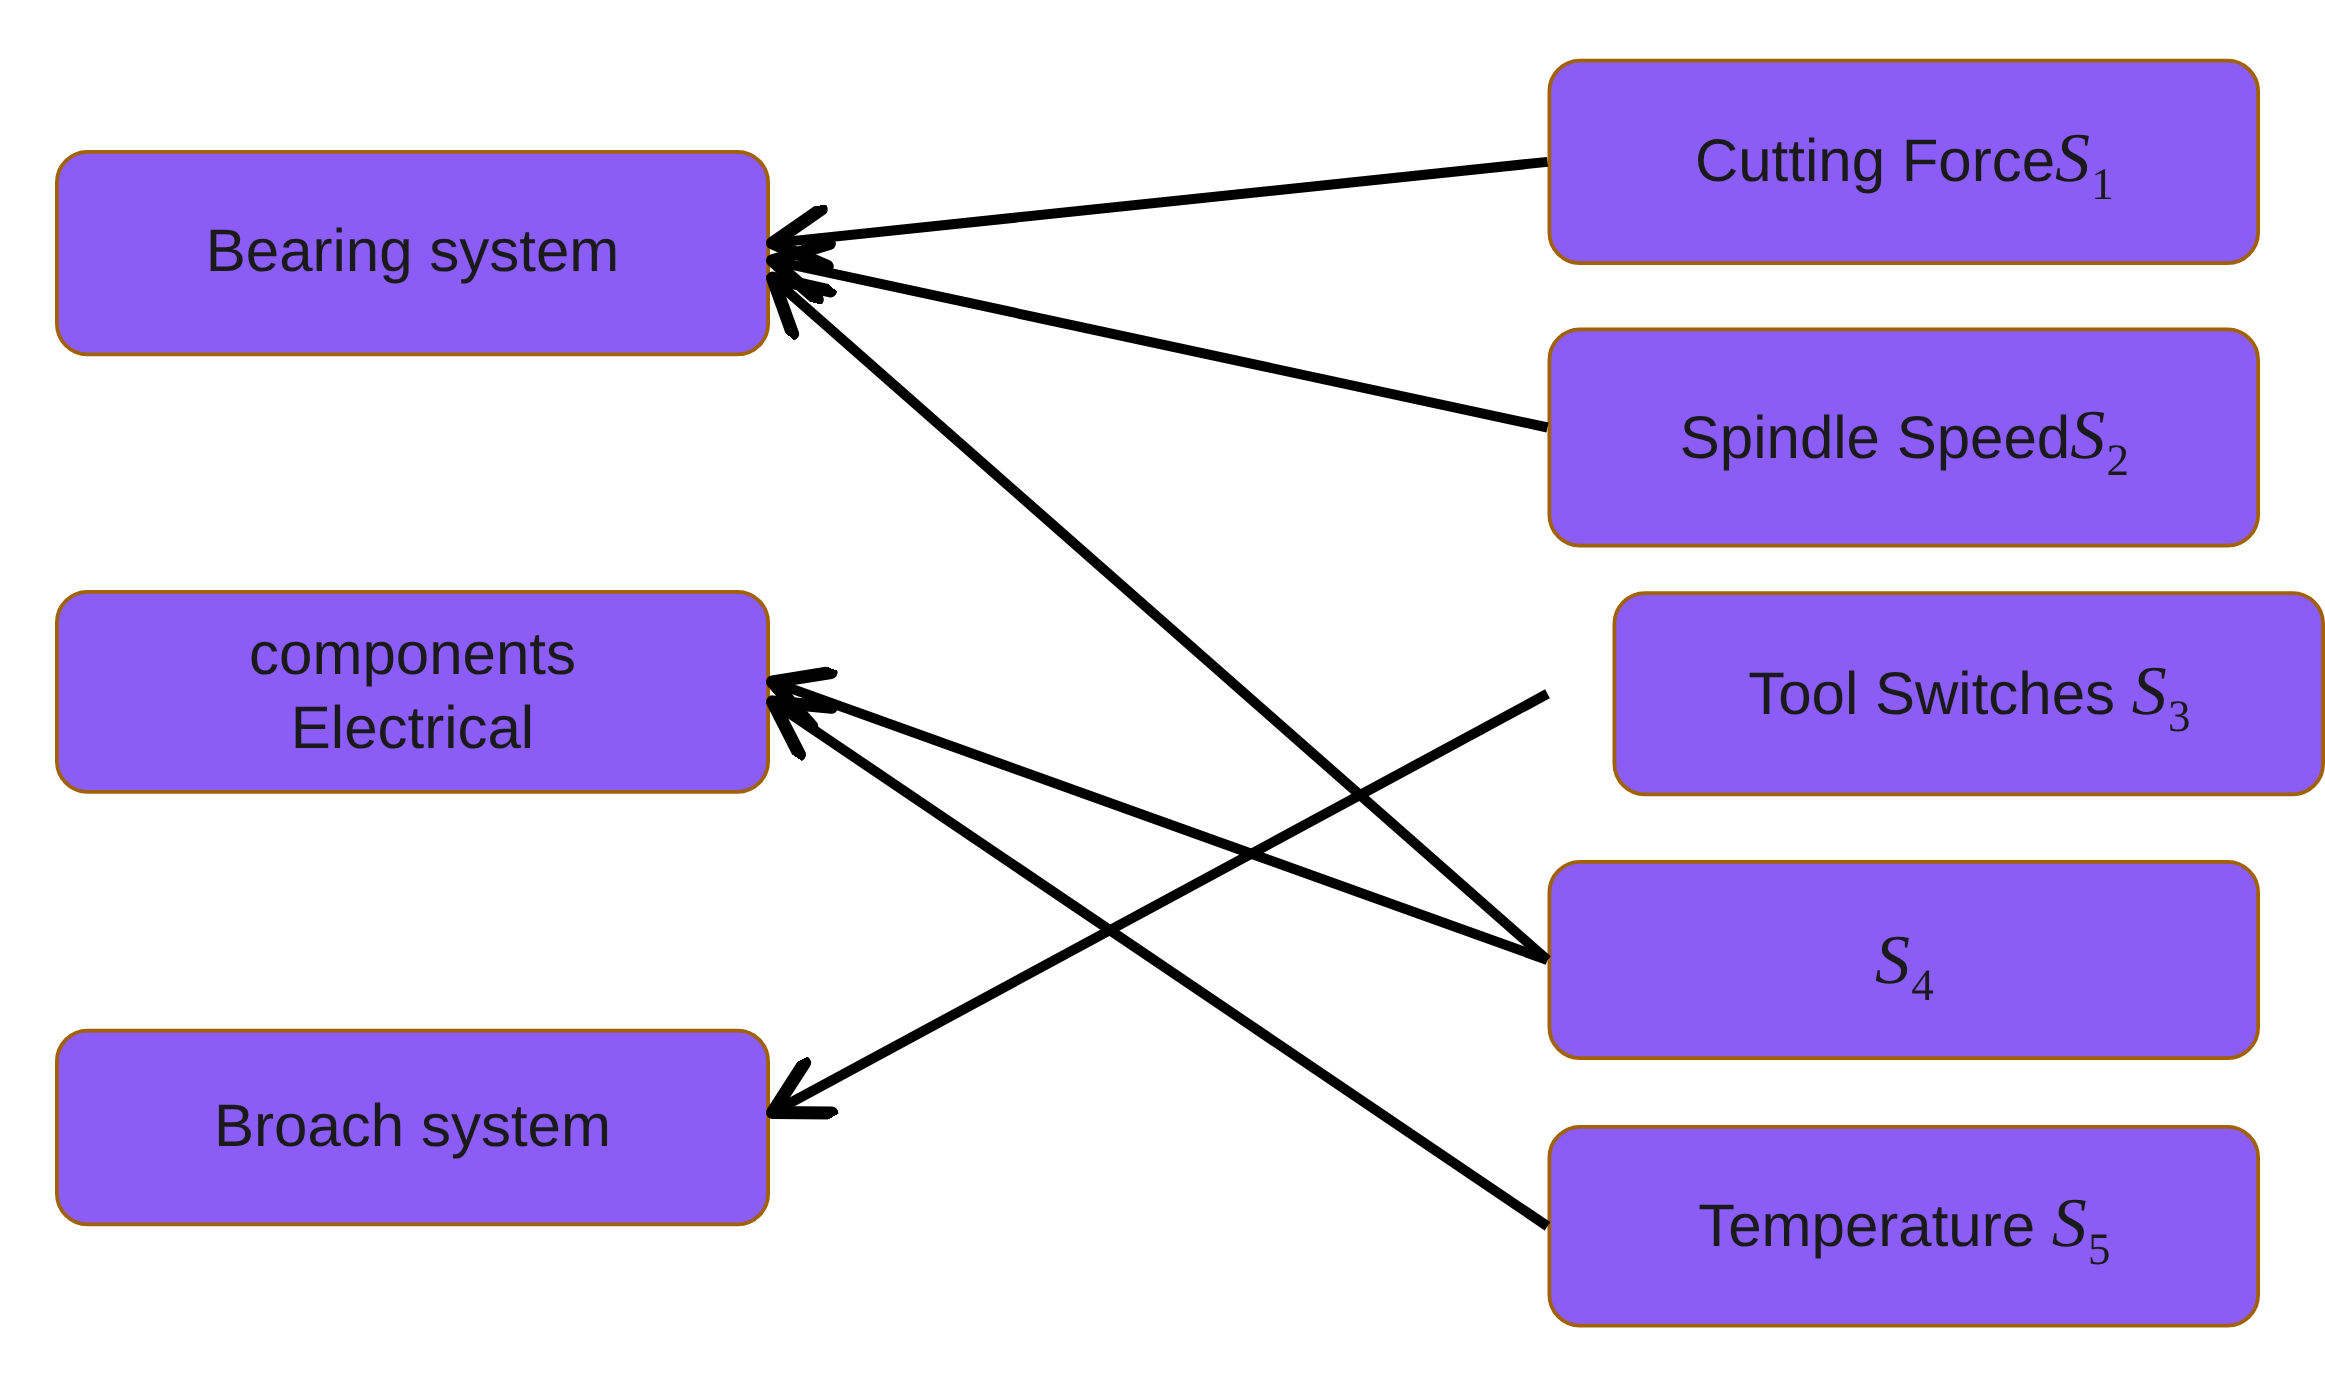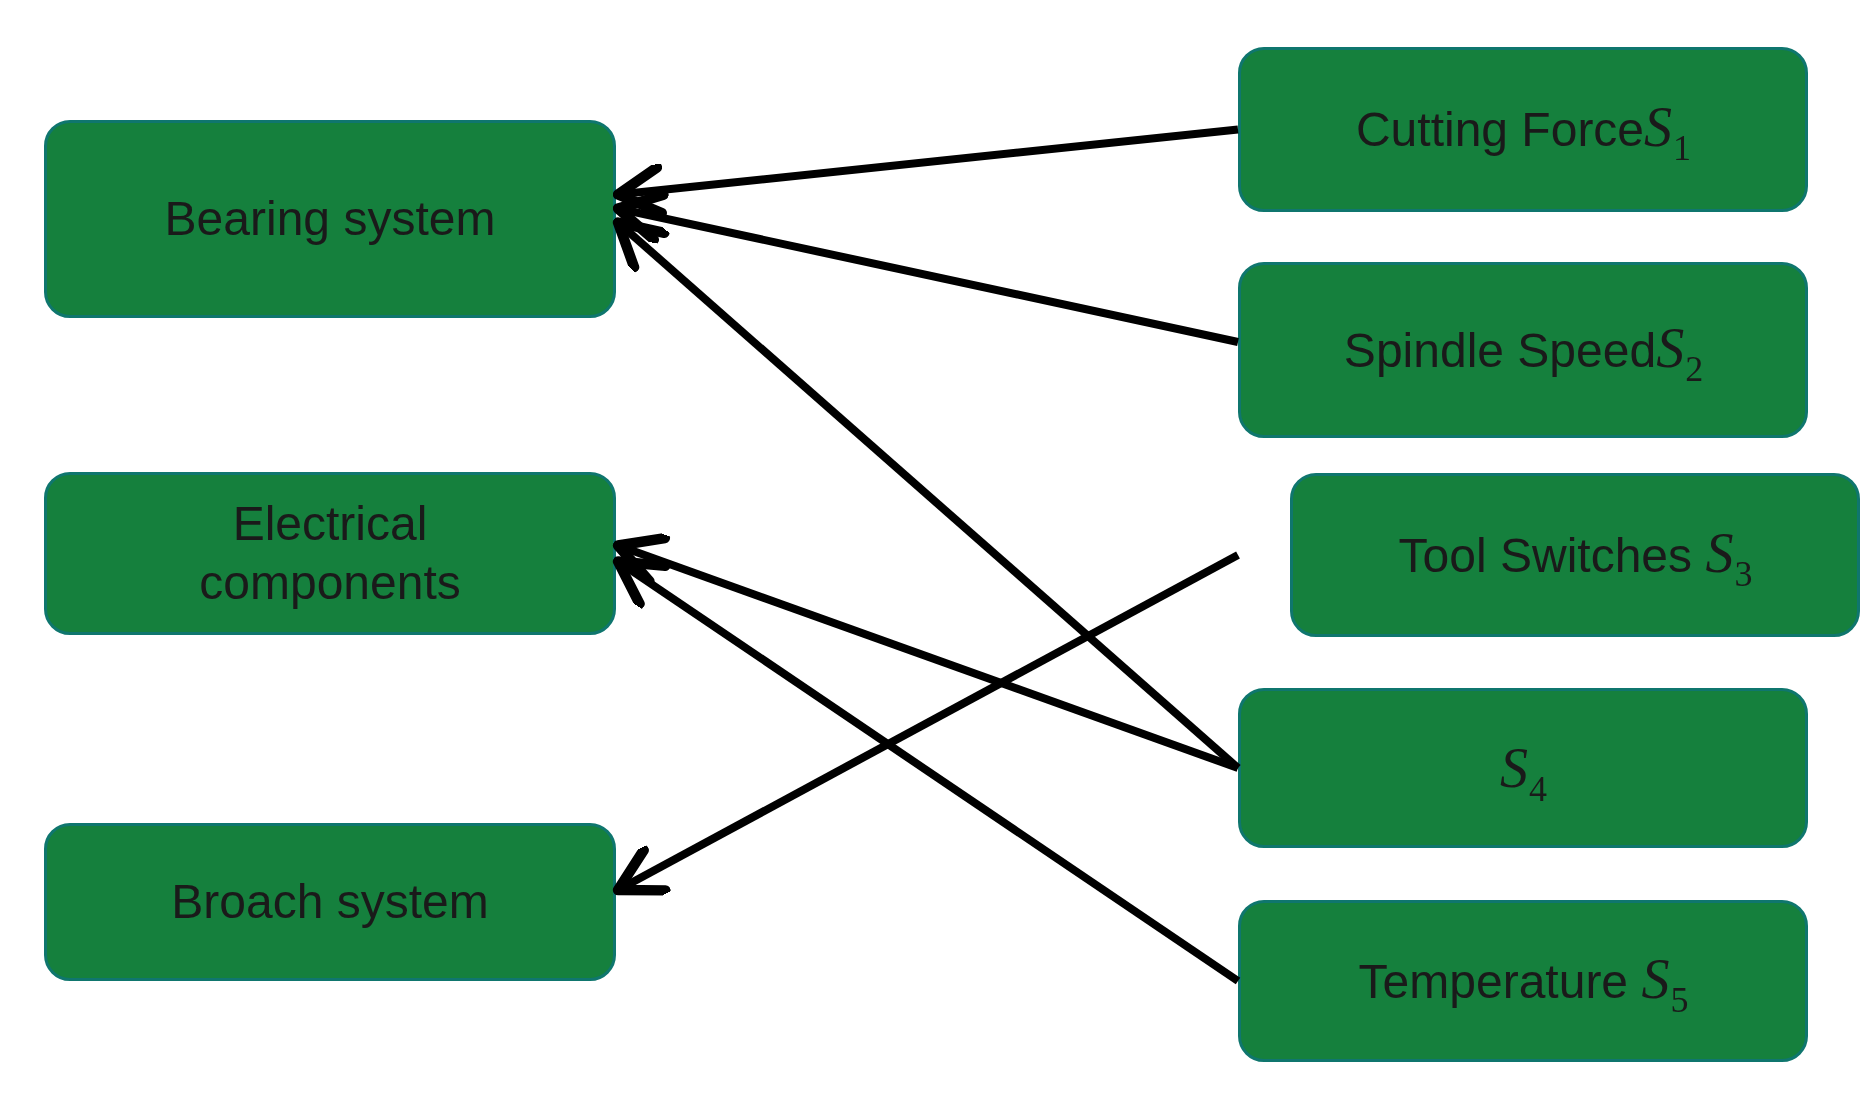--- a/index.html
+++ b/index.html
@@ -12,22 +12,22 @@
     width: 1860px;
     height: 1114px;
     background: #ffffff;
     overflow: hidden;
     font-family: "Liberation Sans", sans-serif;
     color: #1a1a1a;
   }
   .node {
     position: absolute;
     box-sizing: border-box;
-    background: #15803d;
-    border: 3px solid #0f766e;
+    background: #8b5cf6;
+    border: 3px solid #a16207;
     border-radius: 26px;
     display: flex;
     flex-direction: column;
     align-items: center;
     justify-content: center;
     text-align: center;
     font-size: 48px;
     line-height: 1.22;
     z-index: 1;
   }
@@ -50,21 +50,21 @@
     font-family: "Liberation Serif", serif;
     font-style: normal;
     font-size: 36px;
     line-height: 1;
     vertical-align: sub;
     position: relative;
     top: 14px;
     left: 1px;
   }
   
-  #node-bearing-system      { left: 44px;   top: 120px; width: 572px; height: 198px; }
+  #node-bearing-system      { left: 44px;   top: 120px; width: 572px; height: 165px; }
   #node-electrical-components{ left: 44px;  top: 472px; width: 572px; height: 163px; }
   #node-broach-system       { left: 44px;   top: 823px; width: 572px; height: 158px; }
   #node-s1 { left: 1238px; top: 47px;  width: 570px; height: 165px; }
   #node-s2 { left: 1238px; top: 262px; width: 570px; height: 176px; }
   #node-s3 { left: 1290px; top: 473px; width: 570px; height: 164px; }
   #node-s4 { left: 1238px; top: 688px; width: 570px; height: 160px; }
   #node-s5 { left: 1238px; top: 900px; width: 570px; height: 162px; }
 
   #edge-layer {
     position: absolute;
@@ -77,22 +77,22 @@
 </head>
 <body>
 
 <div class="canvas">
 
   <div class="node" id="node-bearing-system">
     <span class="line">Bearing system</span>
   </div>
 
   <div class="node" id="node-electrical-components">
+    <span class="line">components</span>
     <span class="line">Electrical</span>
-    <span class="line">components</span>
   </div>
 
   <div class="node" id="node-broach-system">
     <span class="line">Broach system</span>
   </div>
 
   <div class="node" id="node-s1">
     <span class="row"><span>Cutting Force</span><span class="sym">S</span><span class="sym-sub">1</span></span>
   </div>
 

